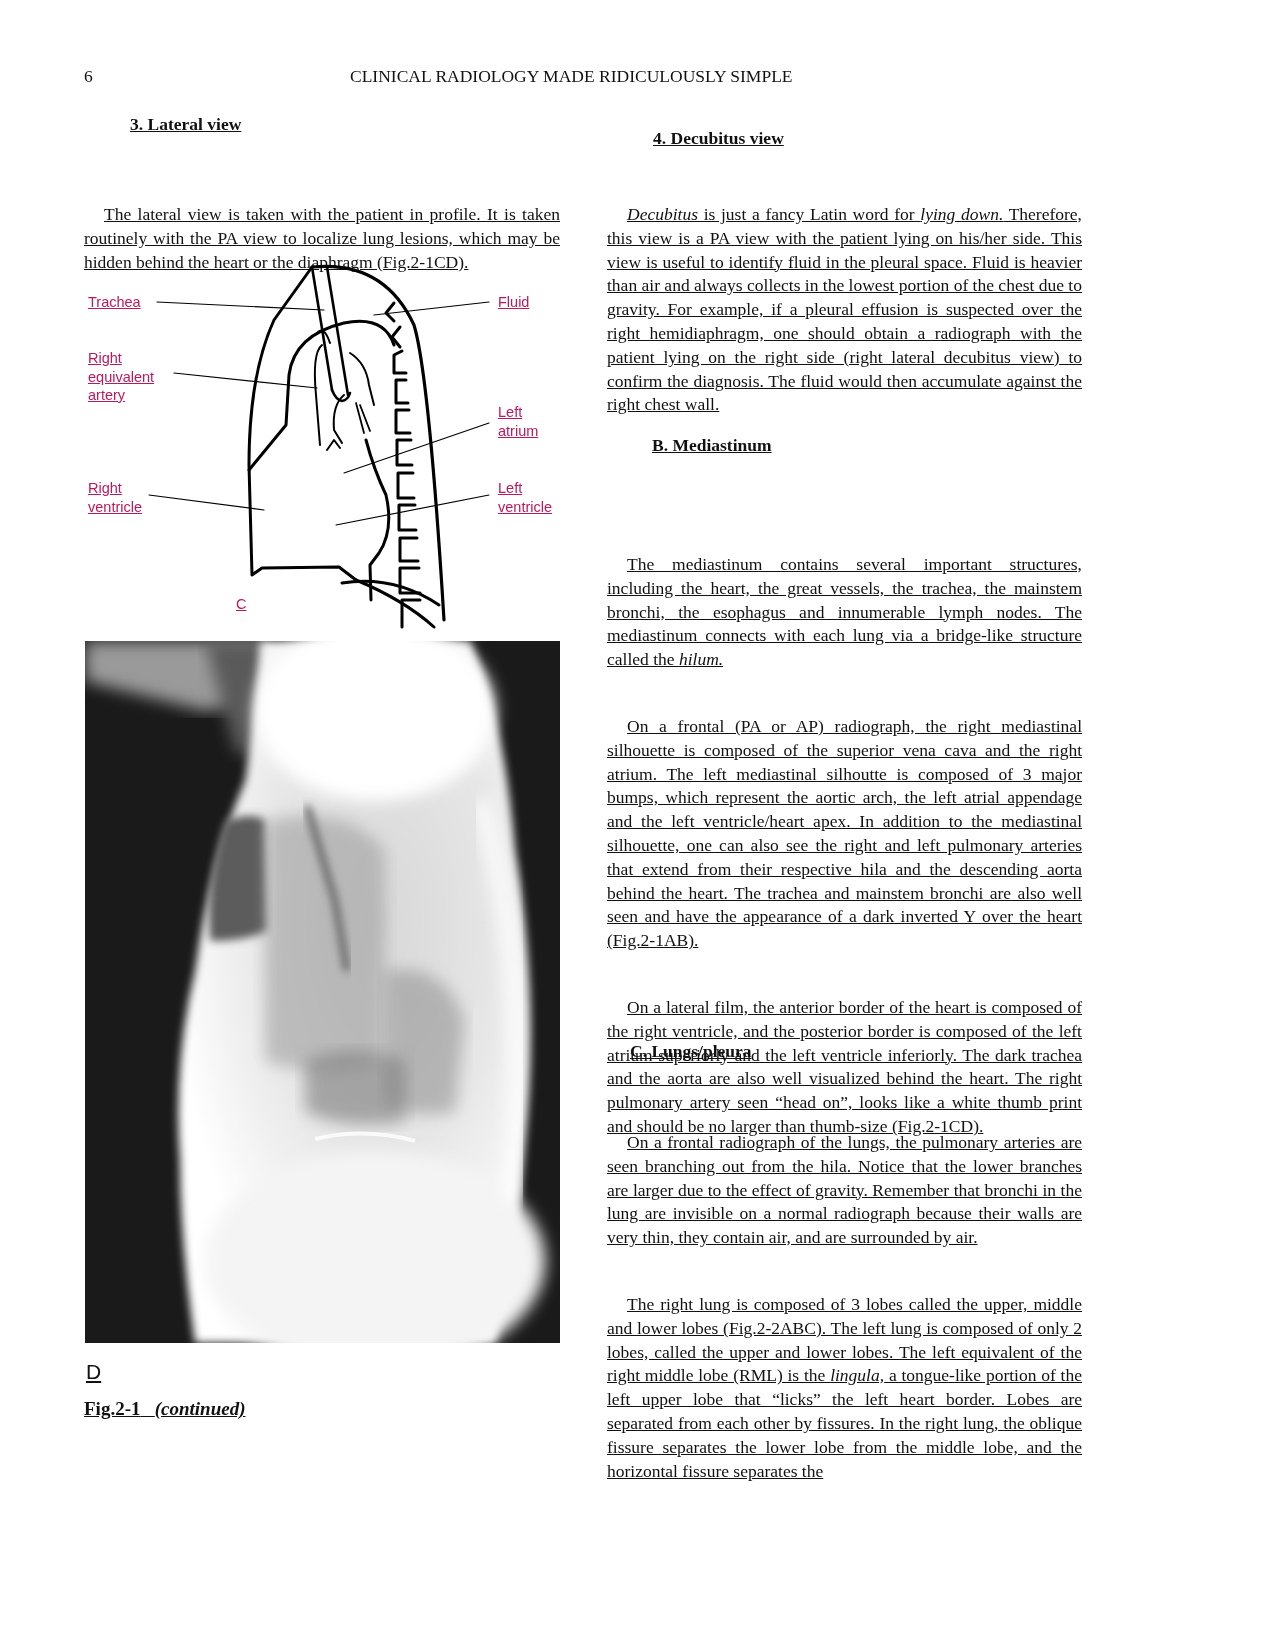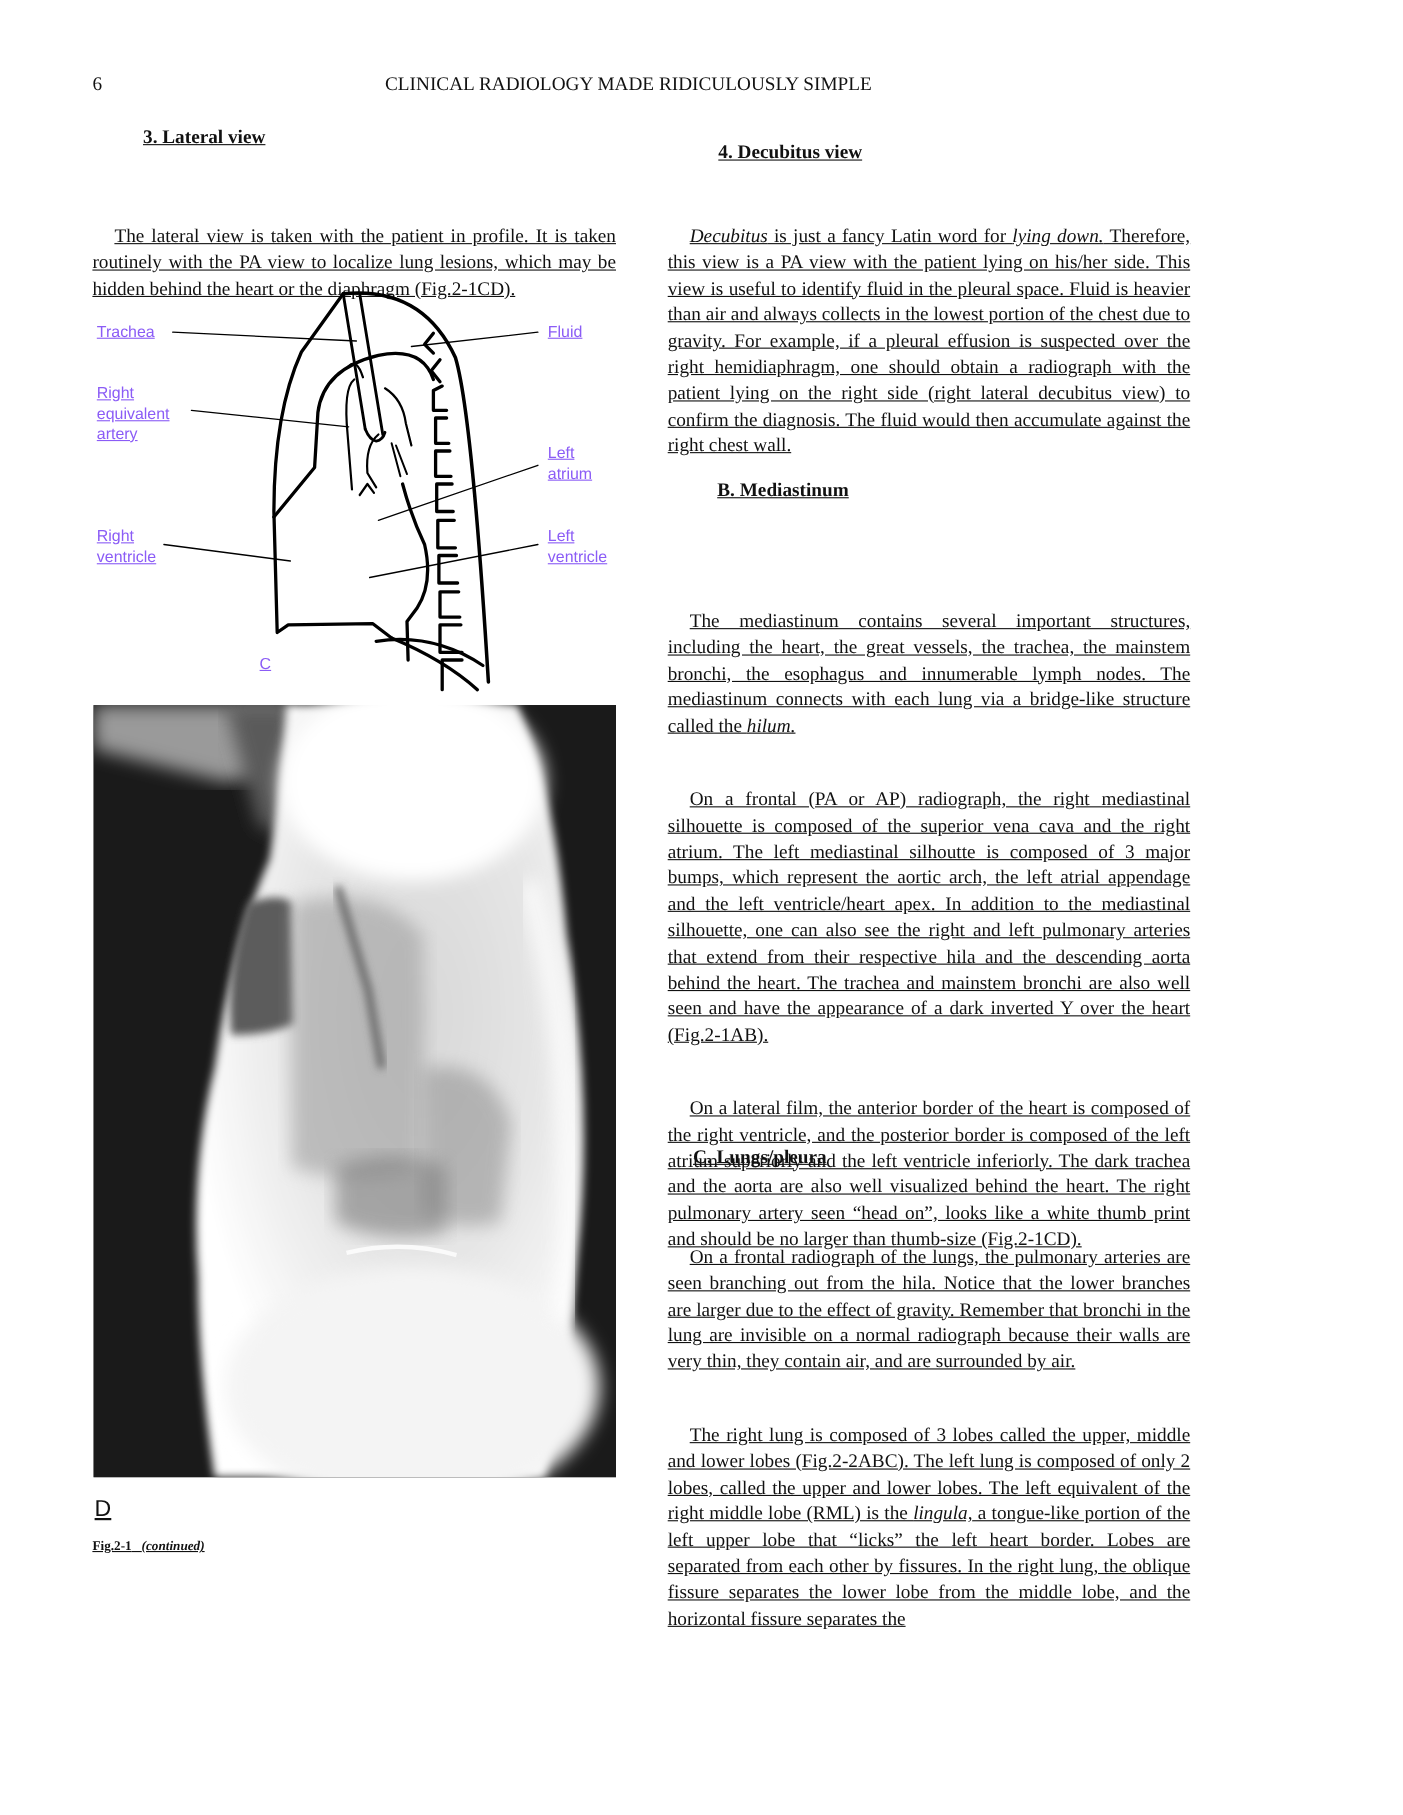--- a/index.html
+++ b/index.html
@@ -7,23 +7,23 @@
          font-family: "Liberation Serif", "DejaVu Serif", serif; color: #111; }
   .abs { position: absolute; text-decoration: underline; }
   .running-head { top: 66px; left: 84px; width: 1000px; font-size: 17.5px; letter-spacing: 0; }
   .page-num { position: absolute; left: 0; top: 0; }
   .book-title { position: absolute; left: 246px; top: 0; margin-left: 20px; }
   h3 { margin: 0; font-weight: bold; font-size: 17.5px; }
   .col-left { left: 84px; width: 476px; }
   .col-right { left: 607px; width: 475px; }
   .para { font-size: 17.5px; line-height: 23.8px; text-align: justify; margin: 0; }
   .para.indent { text-indent: 20px; margin-top: 43px; }
-  .label { font-family: "Liberation Sans", "DejaVu Sans", sans-serif; font-size: 14.5px; line-height: 18.5px; color: #8b5cf6; }
+  .label { font-family: "Liberation Sans", "DejaVu Sans", sans-serif; font-size: 14.5px; line-height: 18.5px; color: #be185d; }
   .xray { left: 85px; top: 641px; width: 475px; height: 702px; background: #1c1c1c; overflow: hidden; }
-  .caption { font-size: 12px; }
+  .caption { font-size: 19px; }
   .fig-letter { font-family: "Liberation Sans", "DejaVu Sans", sans-serif; font-size: 21px; }
   i { font-style: italic; }
 </style>
 </head>
 <body>
 
 <div class="abs running-head">
   <span class="page-num">6</span>
   <span class="book-title">CLINICAL RADIOLOGY MADE RIDICULOUSLY SIMPLE</span>
 </div>

